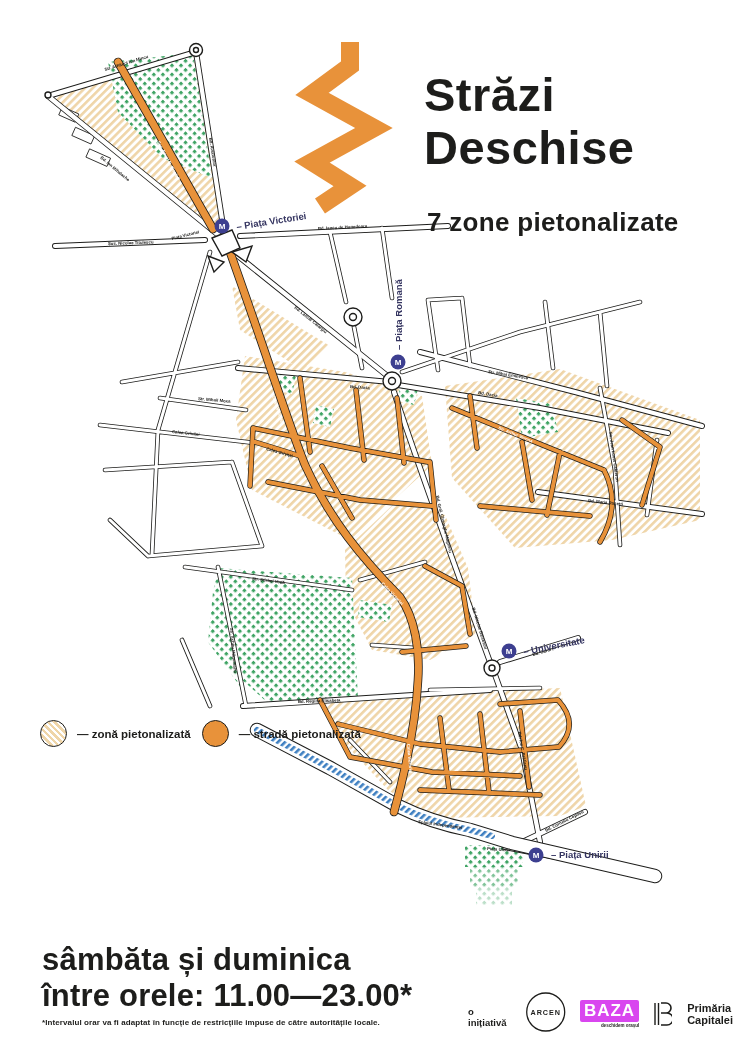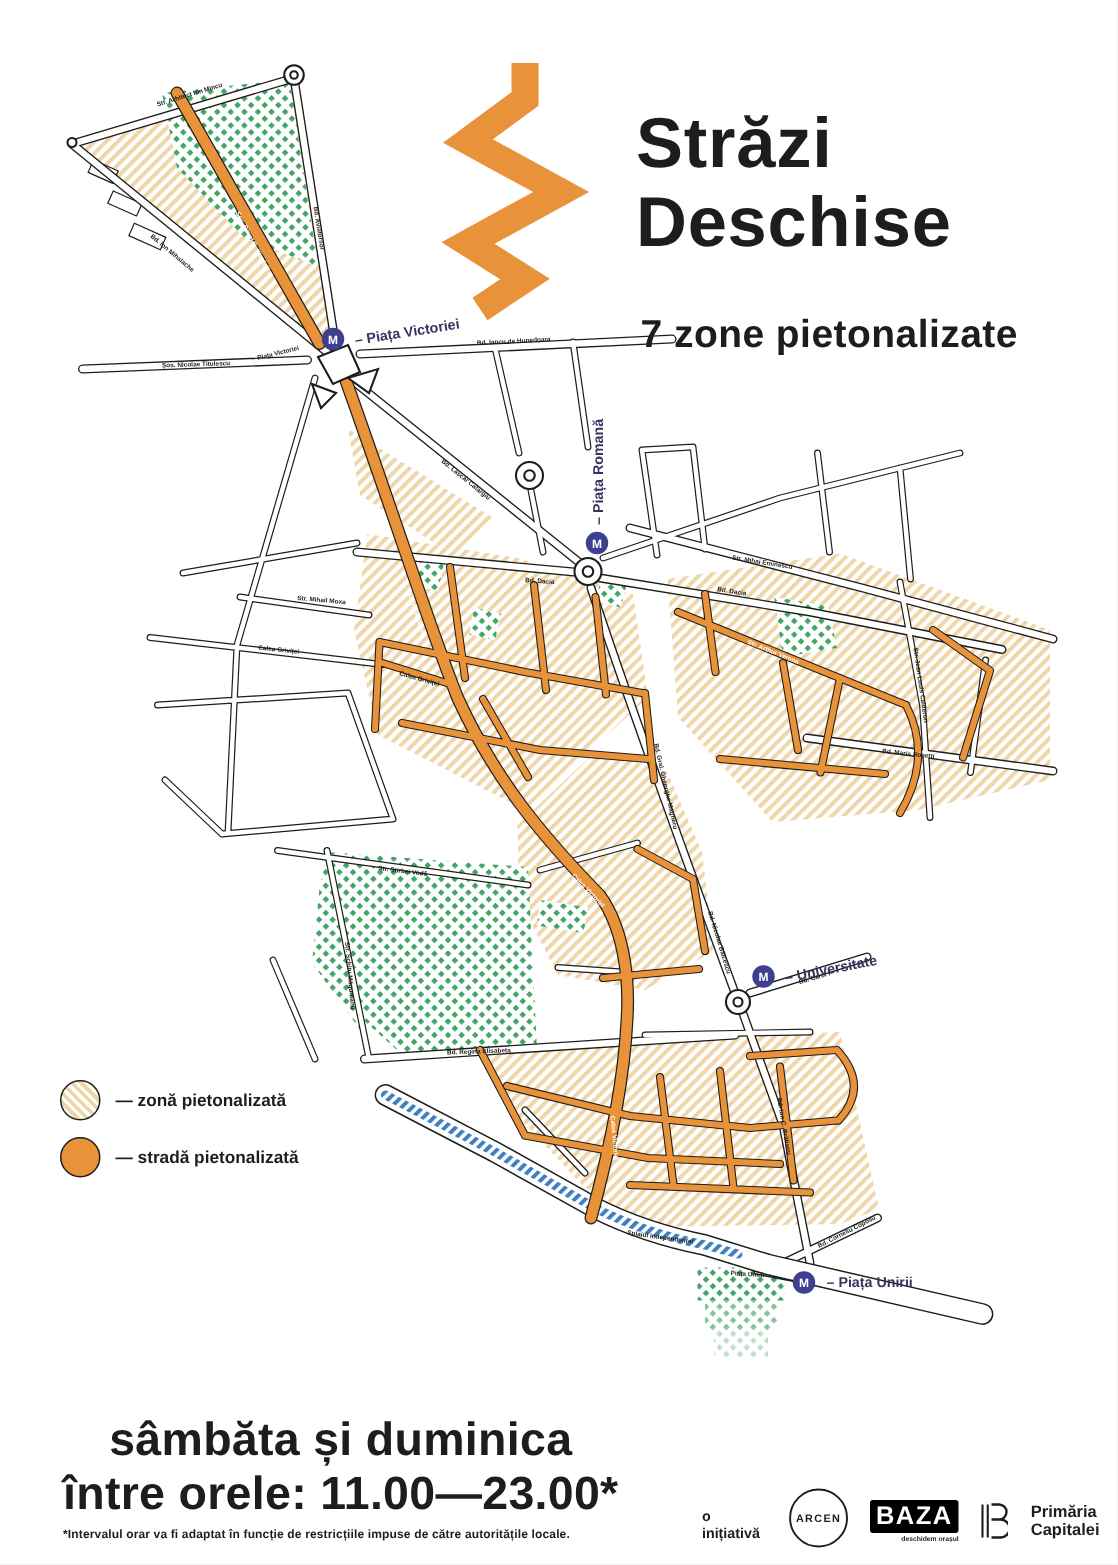--- a/index.html
+++ b/index.html
@@ -3,35 +3,35 @@
 <meta charset="utf-8">
 <style>
   html,body{margin:0;padding:0;background:#e9e9e9;}
   #poster{position:relative;width:745px;height:1043px;background:#ffffff;overflow:hidden;
           font-family:"Liberation Sans",sans-serif;color:#1d1d1b;}
   .abs{position:absolute;}
   
   #title{left:424px;top:68px;font-size:47px;line-height:53px;font-weight:600;letter-spacing:.5px;}
   #subtitle{left:427px;top:207px;font-size:26px;font-weight:600;letter-spacing:.3px;}
   
-  #legend{left:40px;top:720px;display:flex;flex-direction:column;gap:11px;}
+  #legend{left:40px;top:720px;display:flex;flex-direction:row;gap:11px;}
   .lrow{display:flex;align-items:center;gap:10px;}
   .lswatch{width:27px;height:27px;border-radius:50%;border:1.6px solid #1d1d1b;box-sizing:border-box;}
   .lswatch.hatch{background:repeating-linear-gradient(45deg,#fff 0 2.2px,#EFD5A8 2.2px 4.6px);}
   .lswatch.orange{background:#E8923A;}
   .lrow span{font-size:11.5px;font-weight:700;}
   
   #dates{left:42px;top:830px;font-size:30px;line-height:35px;font-weight:600;letter-spacing:.4px;}
-  #schedule{left:42px;top:942px;font-size:31px;line-height:36px;font-weight:700;letter-spacing:.2px;text-align:center;}
+  #schedule{left:42px;top:942px;font-size:31px;line-height:36px;font-weight:700;letter-spacing:.2px;}
   #footnote{left:42px;top:1018px;font-size:8px;font-weight:700;letter-spacing:.1px;}
   
   #partners{left:468px;top:970px;width:265px;display:flex;align-items:center;gap:13px;}
   #initiative{font-size:9.5px;font-weight:600;margin-top:28px;}
   .baza-wrap{display:flex;flex-direction:column;align-items:flex-end;margin-top:22px;}
-  .baza-main{font-size:17px;font-weight:900;letter-spacing:1px;background:#000000;color:#fff;padding:1px 4px;border-radius:2px;}
+  .baza-main{font-size:17px;font-weight:900;letter-spacing:1px;background:#d946ef;color:#fff;padding:1px 4px;border-radius:2px;}
   .baza-sub{font-size:4.5px;font-weight:700;margin-top:1px;}
   .prim-wrap{display:flex;align-items:center;gap:15px;margin-top:22px;}
   .prim-text{font-size:11px;line-height:12px;font-weight:700;}
   
   svg text{font-family:"Liberation Sans",sans-serif;}
   .slabel{font-size:4.3px;font-weight:700;fill:#1d1d1b;}
   .slabel.w{fill:#ffffff;}
   .mlabel{font-size:9.5px;font-weight:700;fill:#343460;}
   .mletter{font-size:8px;font-weight:800;fill:#fff;text-anchor:middle;}
 </style>

